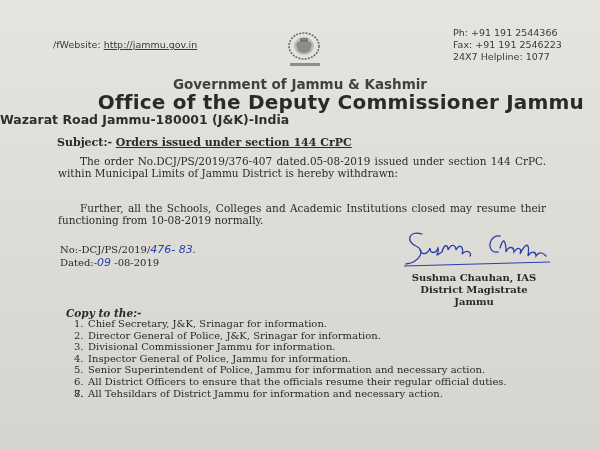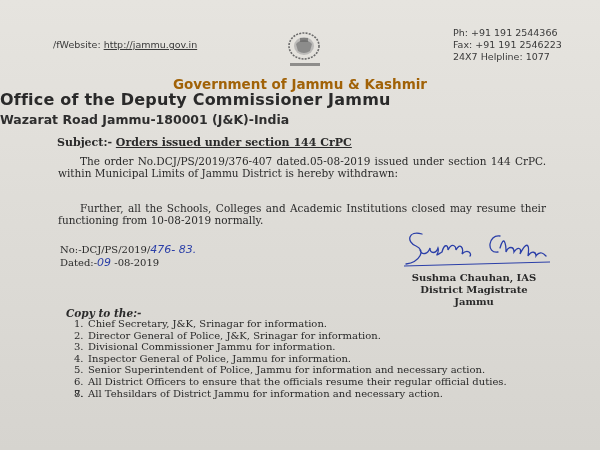--- a/index.html
+++ b/index.html
@@ -10,22 +10,22 @@
       color: #2a2a2a;
     }
     .sans { font-family: "DejaVu Sans", "Liberation Sans", sans-serif; }
     .serif { font-family: "DejaVu Serif", "Liberation Serif", serif; }
     .abs { position: absolute; }
     .contact-left { left: 53px; top: 39px; font-size: 9.5px; line-height: 12px; color: #3a3a3a; }
     .contact-left a, .u { text-decoration: underline; color: #3a3a3a; }
     .contact-right { left: 453px; top: 27px; font-size: 9.5px; line-height: 12px; color: #3a3a3a; }
     .emblem { left: 287px; top: 32px; width: 34px; height: 28px; }
     .emblem-base { left: 290px; top: 63px; width: 30px; height: 3px; background: #555; opacity: .6; }
-    .hdr1 { left: 0; width: 600px; top: 76px; text-align: center; font-weight: bold; font-size: 13.5px; color: #a16207; }
-    .hdr2 { left: 0; width: 584px; top: 90px; text-align: left; font-weight: bold; font-size: 16px; color: #2a2a2a; letter-spacing: .2px; }
+    .hdr1 { left: 0; width: 600px; top: 76px; text-align: center; font-weight: bold; font-size: 13.5px; color: #404040; }
+    .hdr2 { left: 0; width: 584px; top: 90px; text-align: right; font-weight: bold; font-size: 20px; color: #2a2a2a; letter-spacing: .2px; }
     .hdr3 { left: 0; width: 600px; top: 112px; font-weight: bold; font-size: 12.5px; color: #2e2e2e; }
     .subject { left: 57px; top: 136px; font-size: 11px; font-weight: bold; }
     .subject .u { color: #2a2a2a; }
     .para { left: 58px; width: 488px; font-size: 10.5px; line-height: 12px; text-align: justify; }
     .p1 { top: 155px; text-indent: 22px; }
     .p2 { top: 202px; text-indent: 22px; }
     .refno { left: 60px; top: 243px; font-size: 10px; line-height: 13px; }
     .hand { font-family: "DejaVu Sans", sans-serif; color: #2b3fa8; font-style: italic; font-size: 11px; }
     .sig { left: 400px; top: 228px; width: 160px; height: 42px; }
     .signame { left: 384px; width: 180px; top: 272px; text-align: center; font-size: 10px; font-weight: bold; line-height: 12px; }

